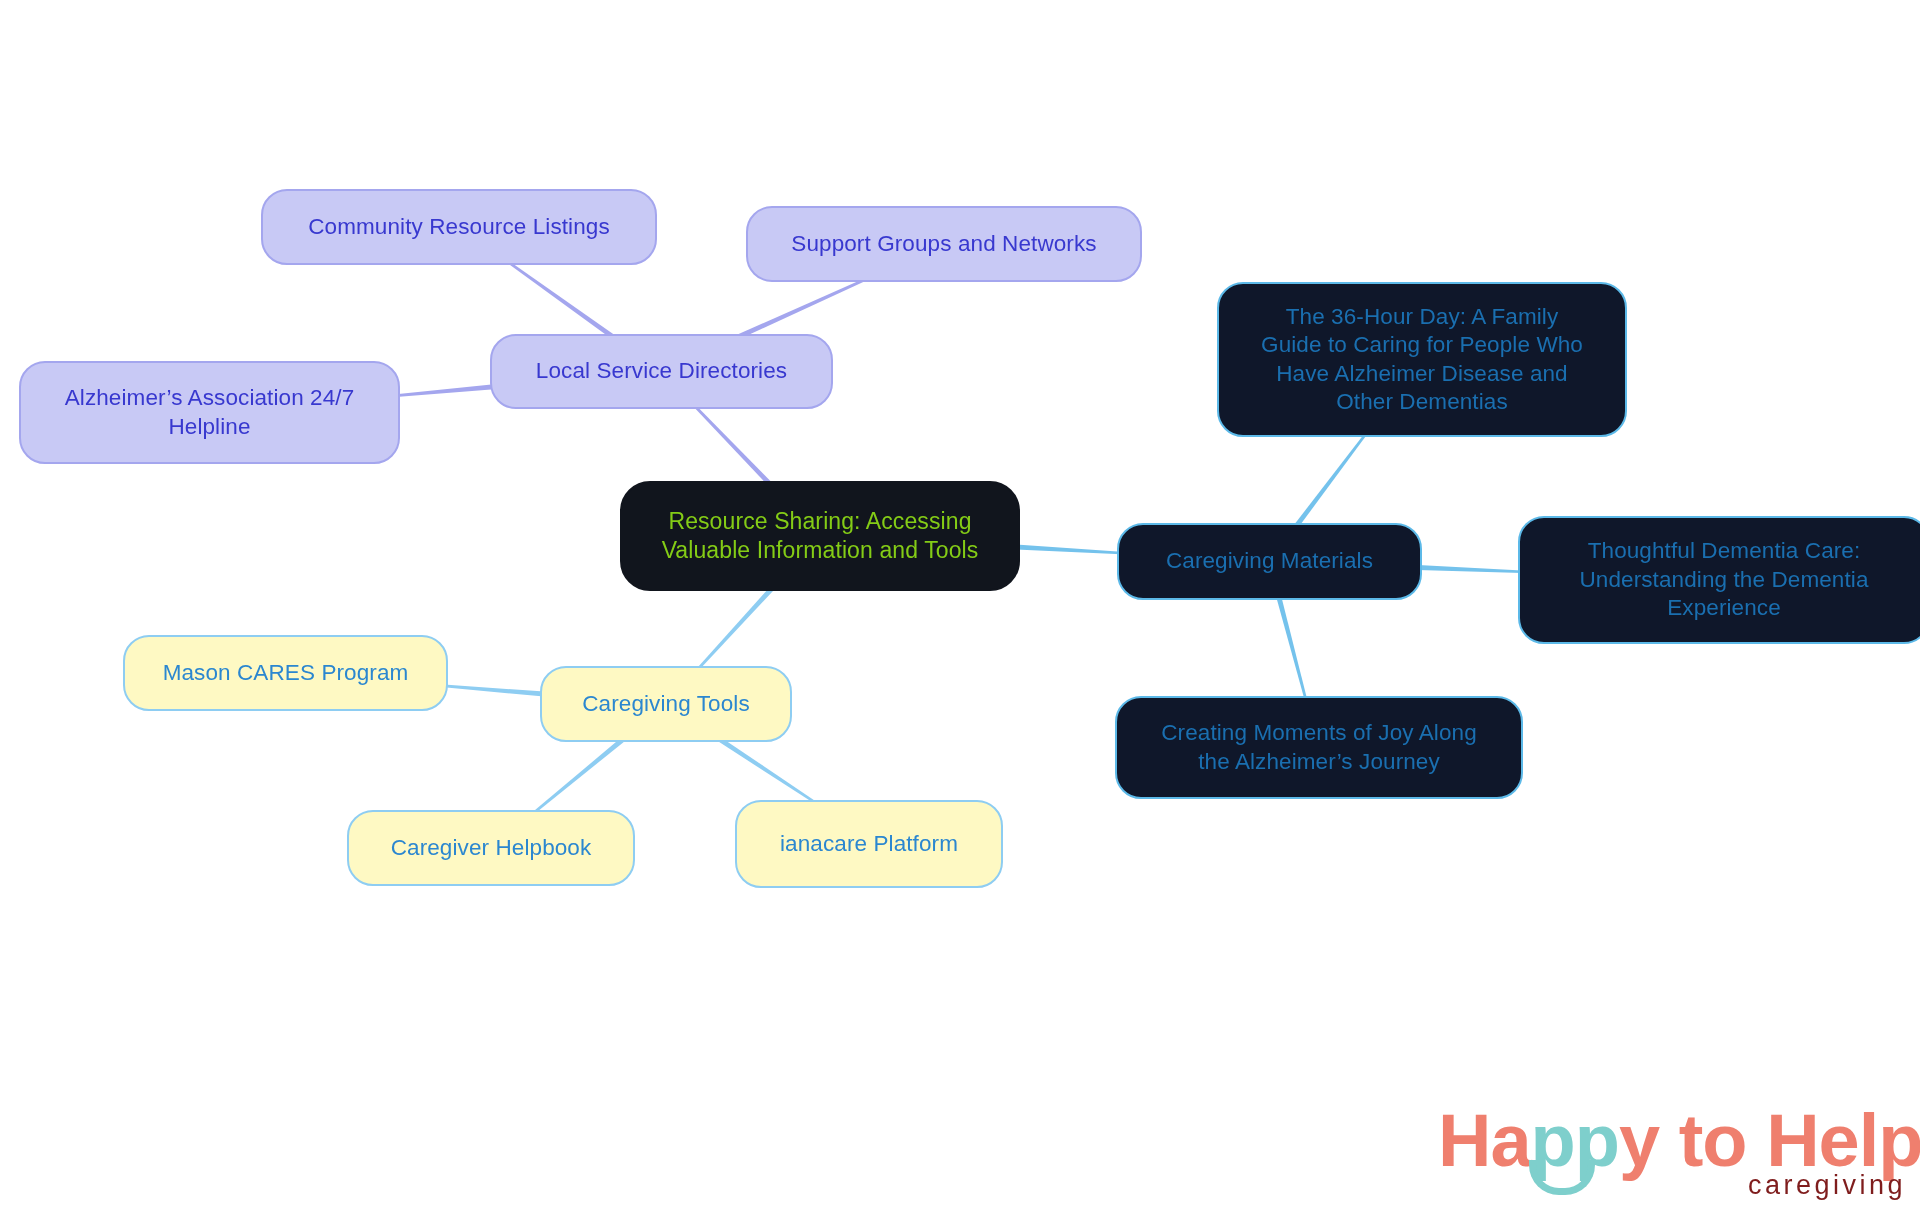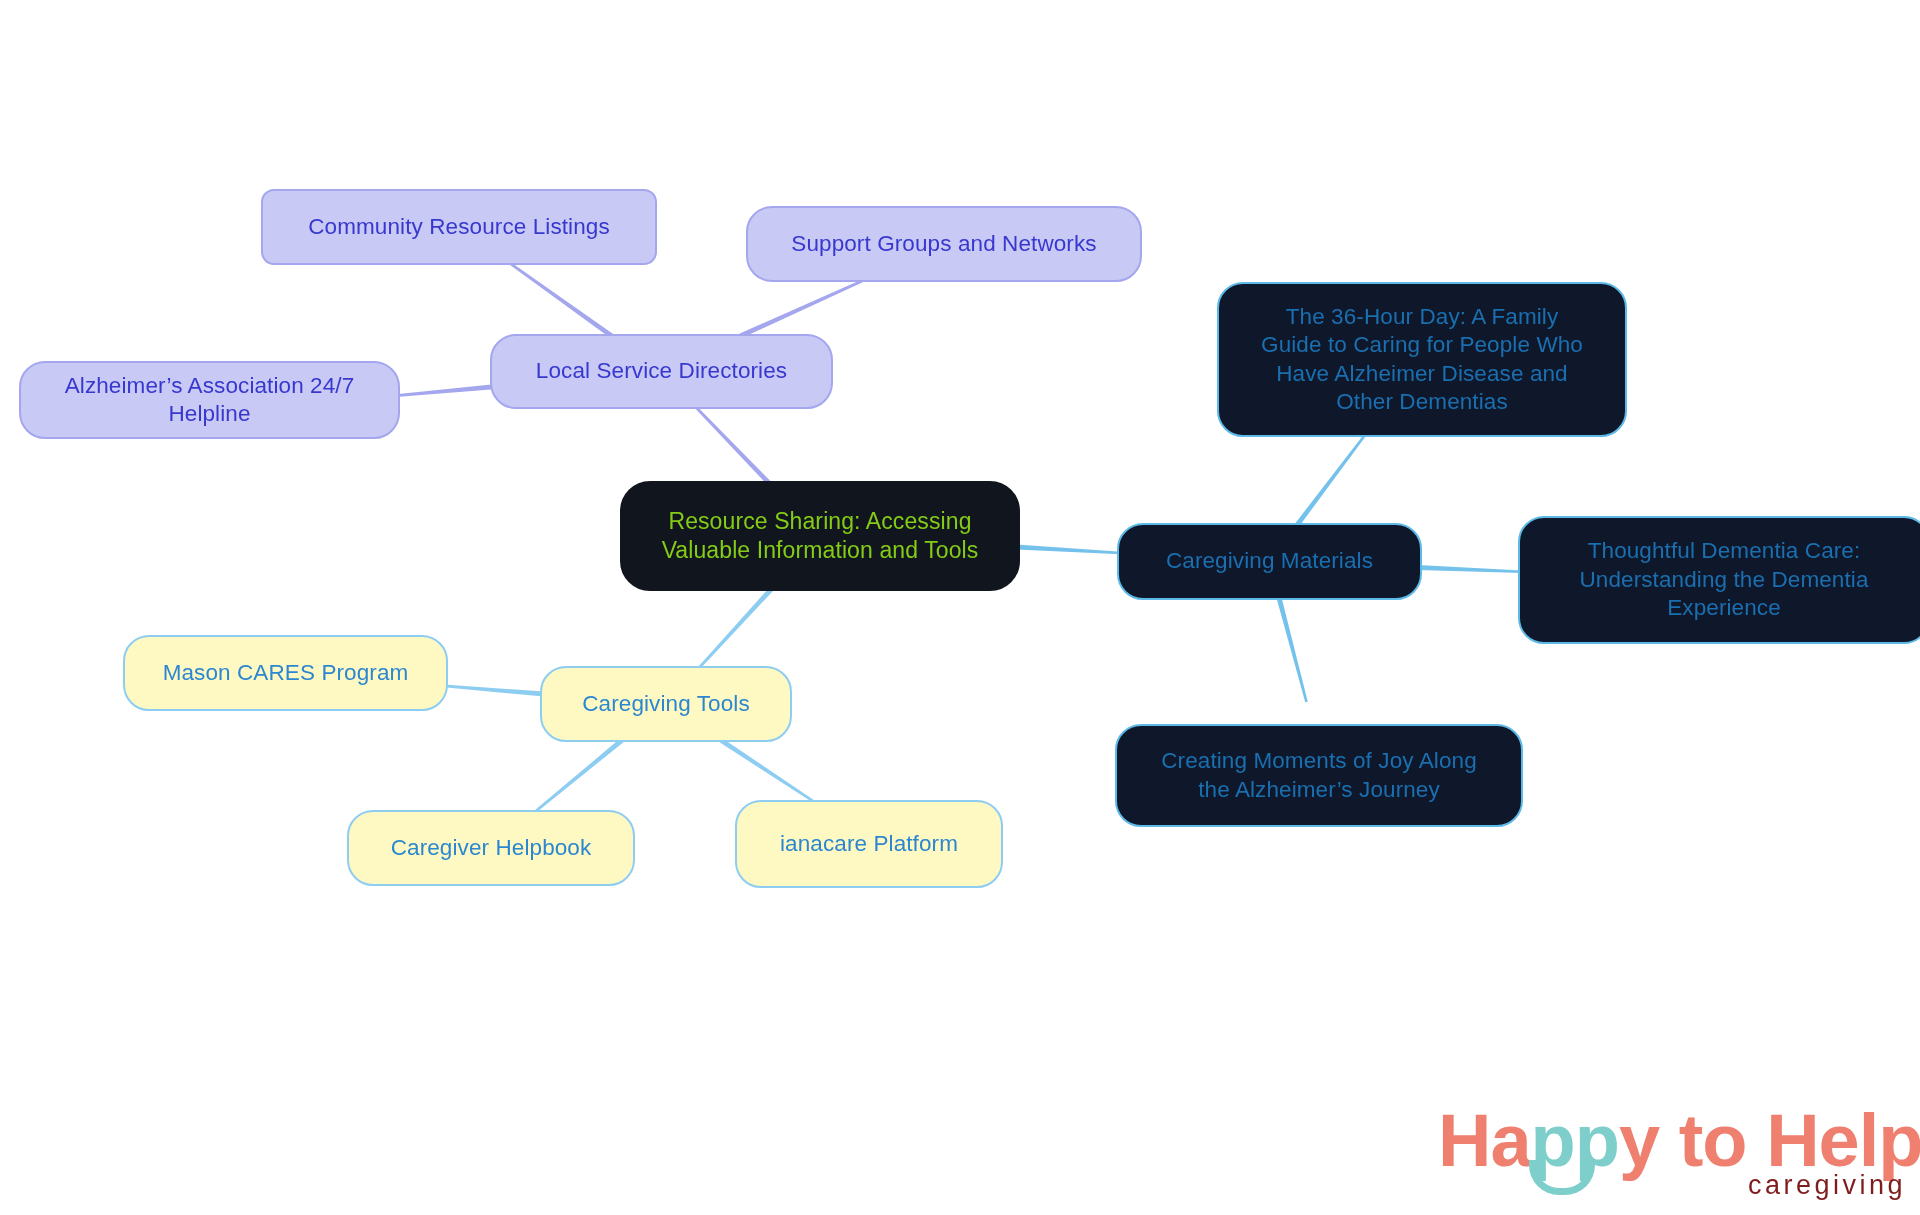--- a/index.html
+++ b/index.html
@@ -127,39 +127,39 @@
       <polygon points="544.203006740168,691.5687027601024 444.10556350488736,684.6175651198787 443.89443649511264,687.2089789011463 543.796993259832,696.5521908010015" fill="#8ecdf2"></polygon>
       <polygon points="623.0920608731567,736.0695377123625 531.493427209597,812.9961596104285 533.1454616792919,815.0038403895715 626.2690502379544,739.9304622876375" fill="#8ecdf2"></polygon>
       <polygon points="716.1302139818081,740.0864290079559 816.7763679869582,805.0849430841371 818.2087066399075,802.9150569158629 718.8847113913262,735.9135709920441" fill="#8ecdf2"></polygon>
     </svg>
 
   <div class="node node-central" style="left:620px; top:481px; width:400px; height:110px;">Resource Sharing: Accessing
 Valuable Information and Tools</div>
 
   <div class="node node-purple" style="left:490px; top:334px; width:343px; height:75px;">Local Service Directories</div>
 
-  <div class="node node-purple" style="left:261px; top:189px; width:396px; height:76px;border-radius:13px;">Community Resource Listings</div>
+  <div class="node node-purple" style="left:261px; top:189px; width:396px; height:76px;">Community Resource Listings</div>
 
   <div class="node node-purple" style="left:746px; top:206px; width:396px; height:76px;">Support Groups and Networks</div>
 
-  <div class="node node-purple" style="left:19px; top:361px; width:381px; height:78px;text-align:center;">Alzheimer’s Association 24/7
+  <div class="node node-purple" style="left:19px; top:361px; width:381px; height:103px;text-align:center;">Alzheimer’s Association 24/7
 Helpline</div>
 
   <div class="node node-blue" style="left:1117px; top:523px; width:305px; height:77px;">Caregiving Materials</div>
 
   <div class="node node-blue" style="left:1217px; top:282px; width:410px; height:155px;">The 36-Hour Day: A Family
 Guide to Caring for People Who
 Have Alzheimer Disease and
 Other Dementias</div>
 
   <div class="node node-blue" style="left:1518px; top:516px; width:412px; height:128px;">Thoughtful Dementia Care:
 Understanding the Dementia
 Experience</div>
 
-  <div class="node node-blue" style="left:1115px; top:724px; width:408px; height:103px;">Creating Moments of Joy Along
+  <div class="node node-blue" style="left:1115px; top:696px; width:408px; height:103px;">Creating Moments of Joy Along
 the Alzheimer’s Journey</div>
 
   <div class="node node-blue-pale" style="left:540px; top:666px; width:252px; height:76px;">Caregiving Tools</div>
 
   <div class="node node-blue-pale" style="left:123px; top:635px; width:325px; height:76px;">Mason CARES Program</div>
 
   <div class="node node-blue-pale" style="left:347px; top:810px; width:288px; height:76px;">Caregiver Helpbook</div>
 
   <div class="node node-blue-pale" style="left:735px; top:800px; width:268px; height:88px;">ianacare Platform</div>
 

